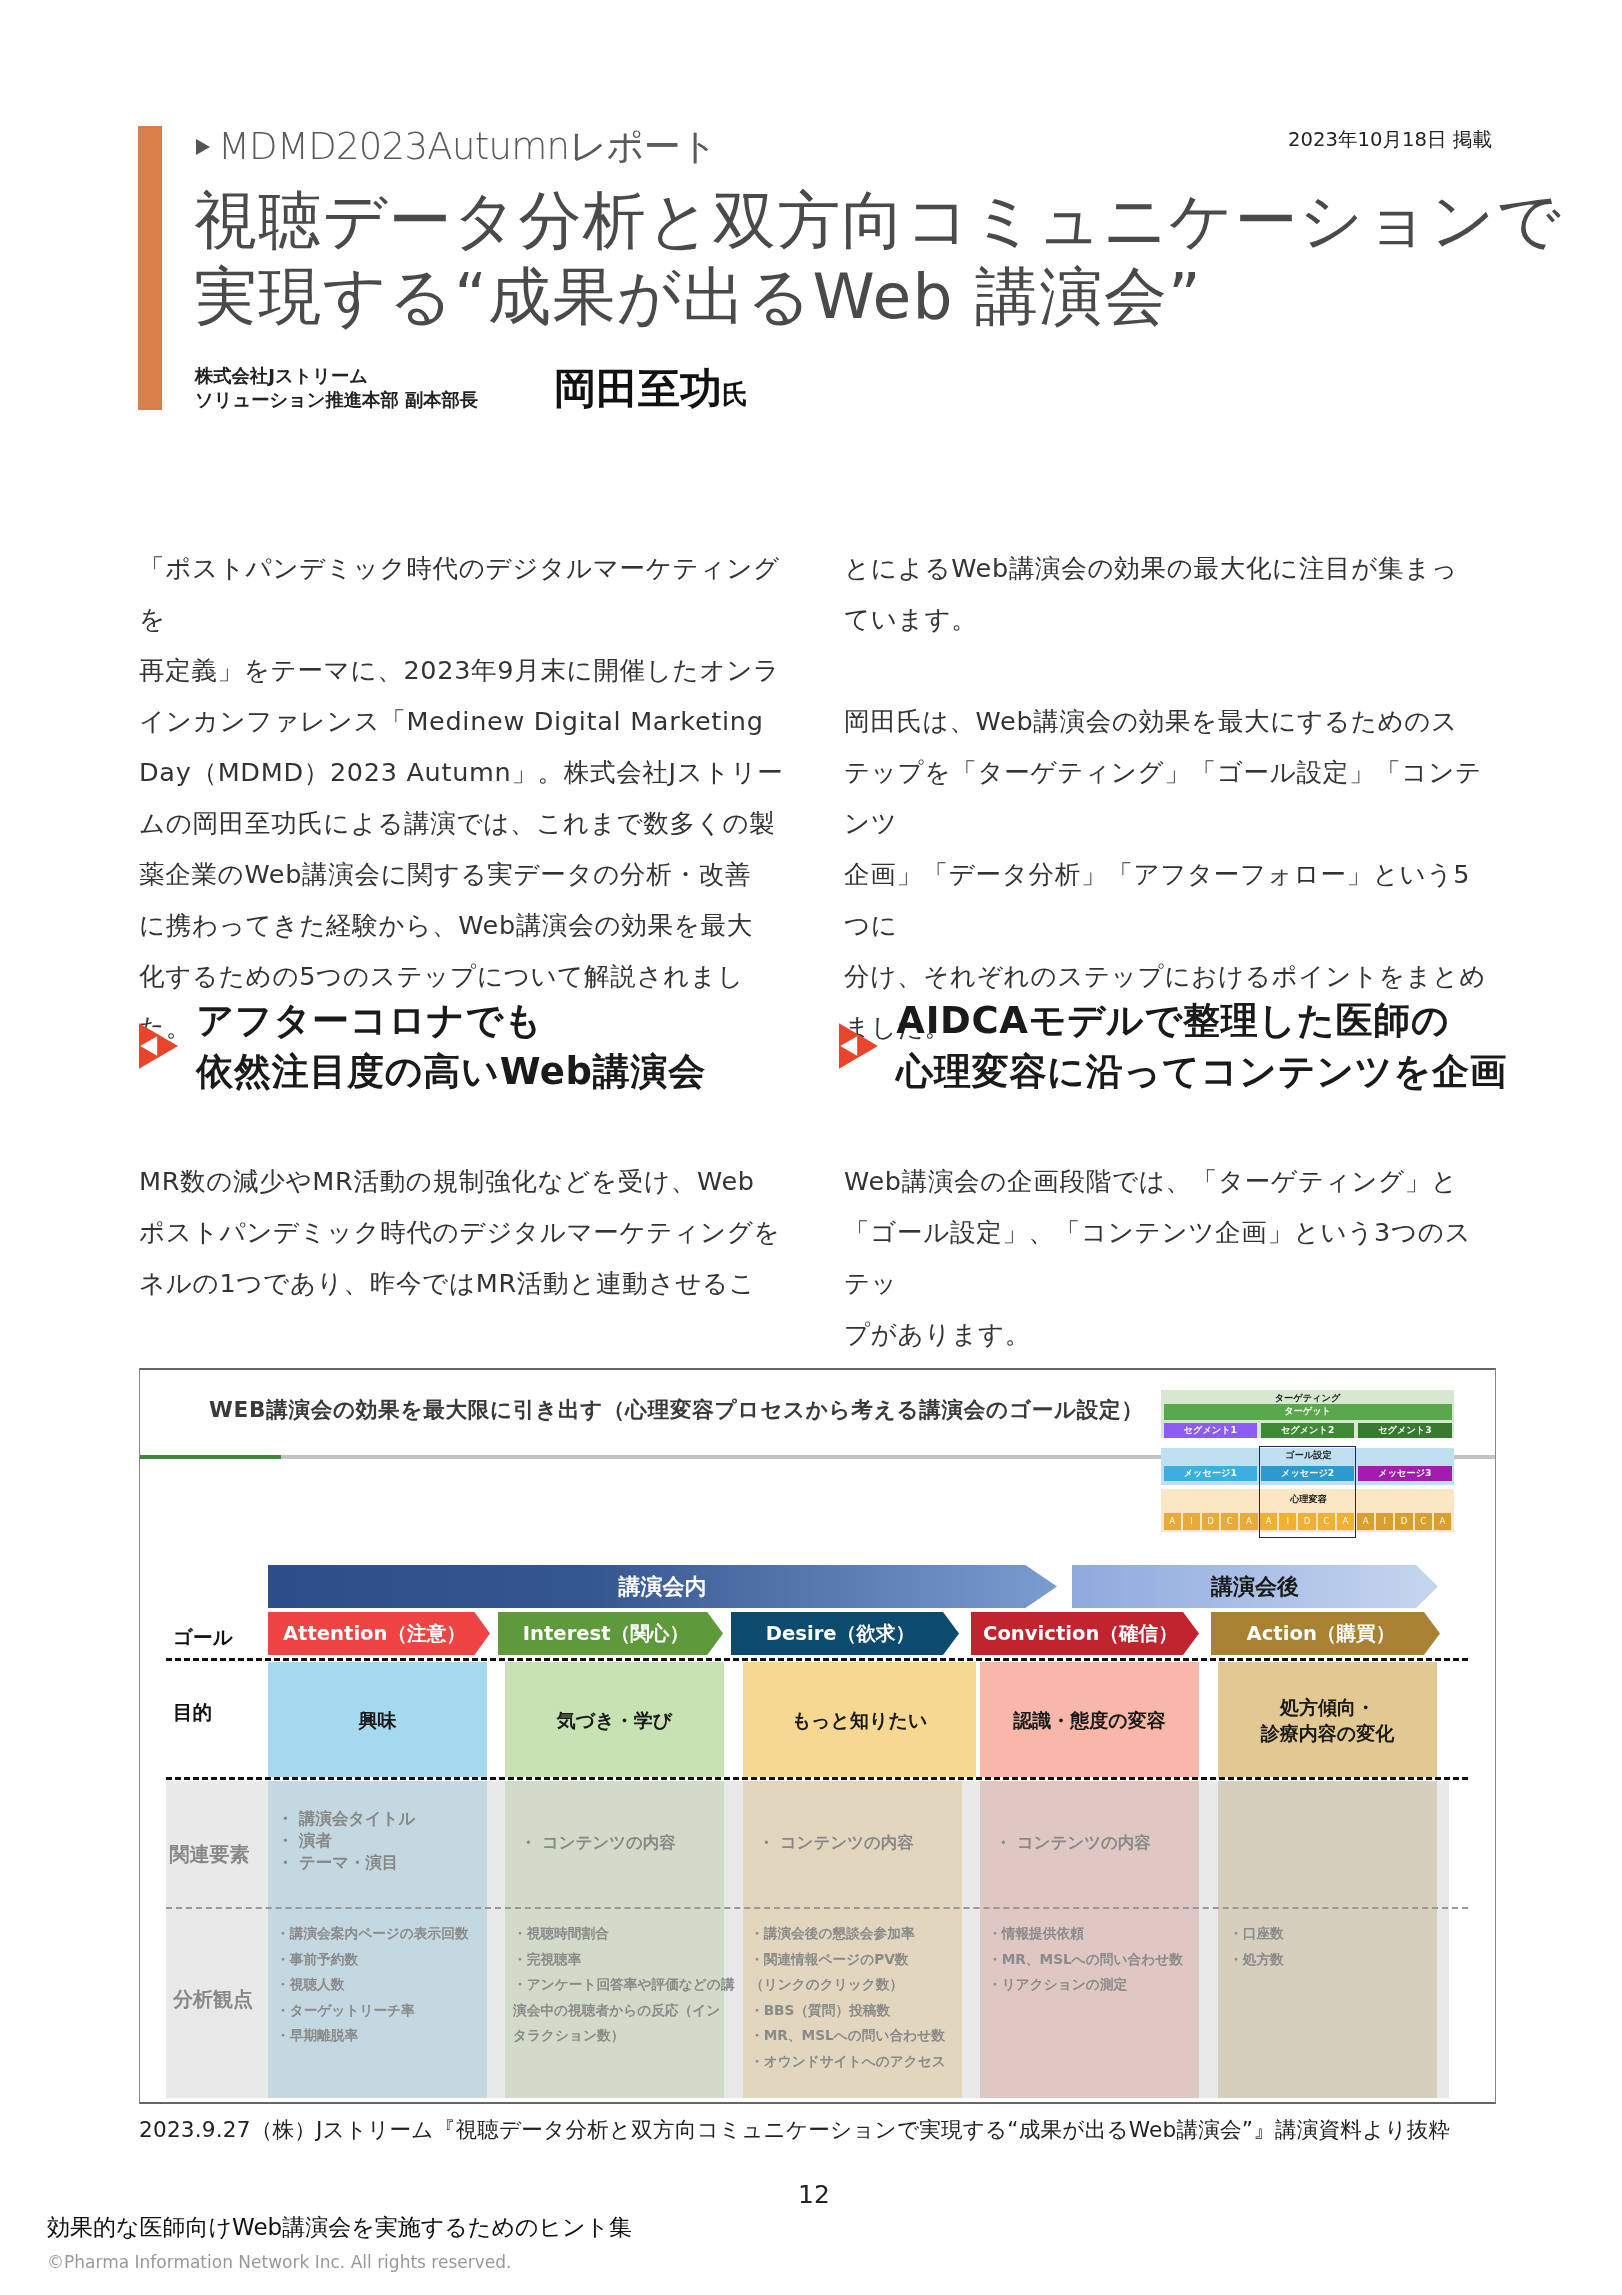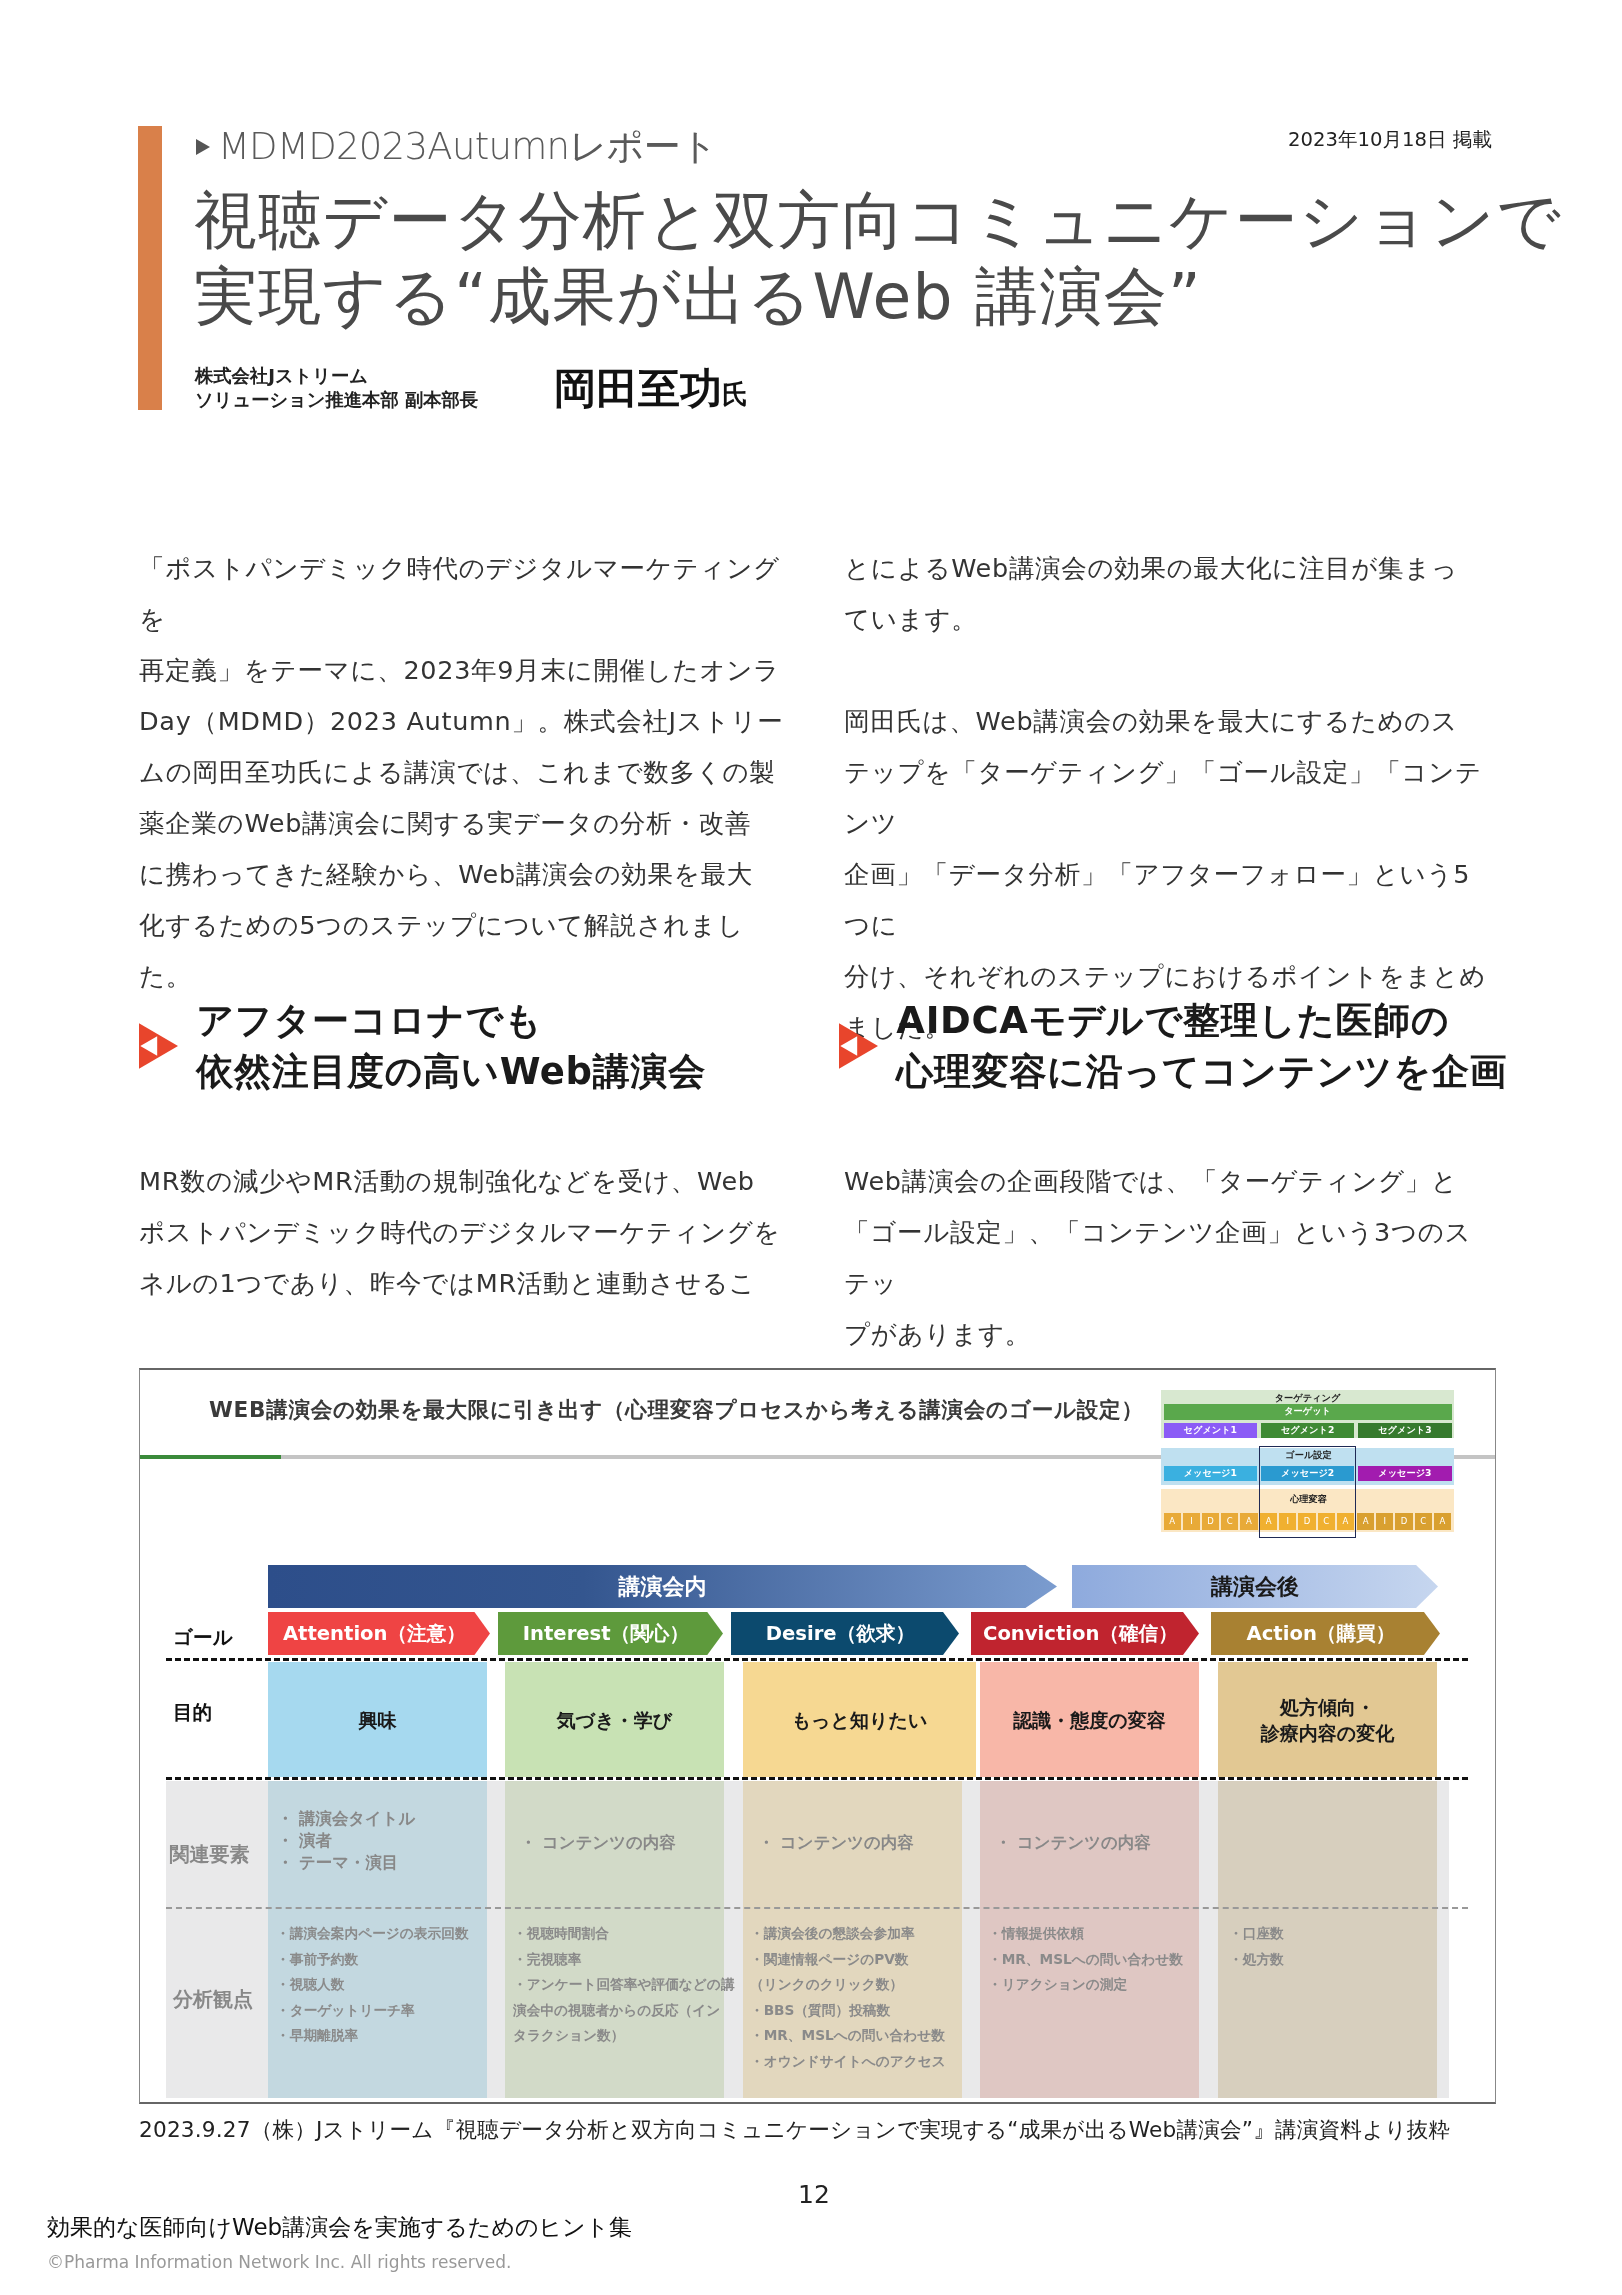--- a/index.html
+++ b/index.html
@@ -88,20 +88,21 @@
   <div>株式会社Jストリーム</div>
   <div>ソリューション推進本部 副本部長</div>
 </div>
 <div class="abs speaker">
   <span>岡田至功</span><span class="suffix">氏</span>
 </div>
 
 <div class="abs col col-left">
   <p>「ポストパンデミック時代のデジタルマーケティングを</p>
   <p>再定義」をテーマに、2023年9月末に開催したオンラ</p>
+  <p>インカンファレンス「Medinew Digital Marketing</p>
   <p>Day（MDMD）2023 Autumn」。株式会社Jストリー</p>
   <p>ムの岡田至功氏による講演では、これまで数多くの製</p>
   <p>薬企業のWeb講演会に関する実データの分析・改善</p>
   <p>に携わってきた経験から、Web講演会の効果を最大</p>
   <p>化するための5つのステップについて解説されました。</p>
 </div>
 <div class="abs col col-right">
   <p>とによるWeb講演会の効果の最大化に注目が集まっ</p>
   <p>ています。</p>
   <div class="para-gap"></div>

